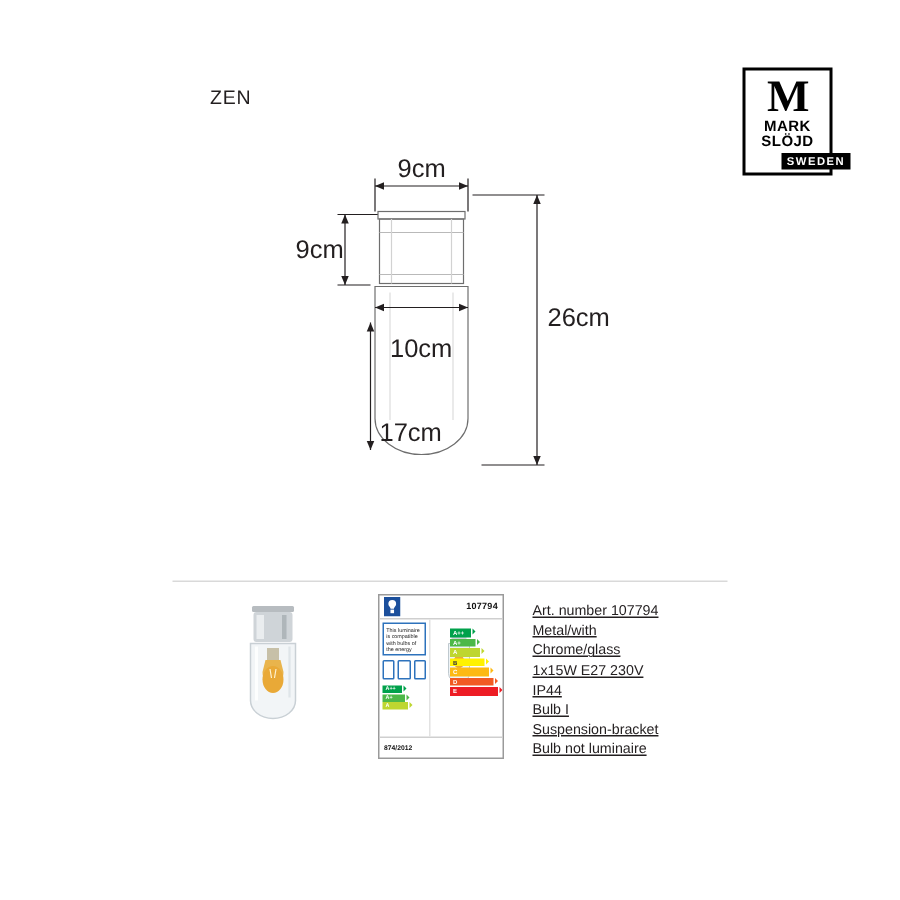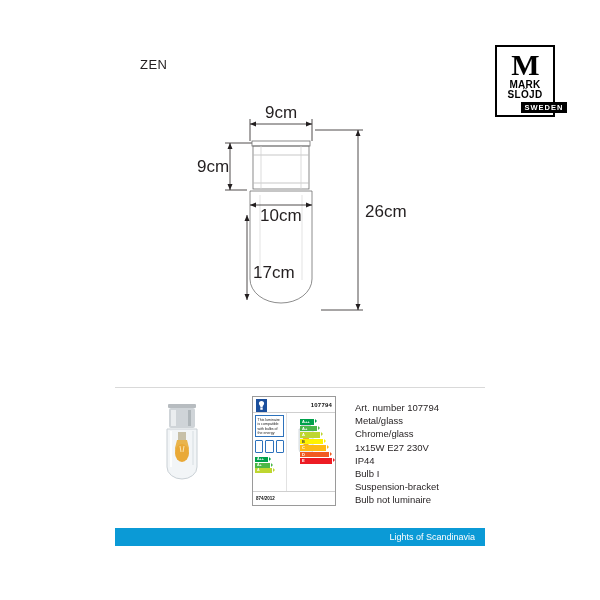--- a/index.html
+++ b/index.html
@@ -252,20 +252,21 @@
     font-weight: bold;
   }
 
   .specs {
     position: absolute;
     left: 355px;
     top: 401px;
     font-size: 9.5px;
     line-height: 13.2px;
     color: #231f20;
+    text-decoration: underline;
   }
   .specs div { white-space: nowrap; }
 
   
   .footer-bar {
     position: absolute;
     left: 115px;
     top: 528px;
     width: 370px;
     height: 18px;
@@ -334,22 +335,22 @@
         <path d="M117 110 l-6 -2.5 v5 z" fill="#231f20" stroke="none"></path>
 
         <line x1="52" y1="120" x2="52" y2="205" stroke="#231f20"></line>
         <path d="M52 120 l-2.5 6 h5 z" fill="#231f20" stroke="none"></path>
         <path d="M52 205 l-2.5 -6 h5 z" fill="#231f20" stroke="none"></path>
       </g>
     </svg>
 
     <div class="dim-label" style="left:70px; top:8px;">9cm</div>
     <div class="dim-label" style="left:2px; top:62px;">9cm</div>
-    <div class="dim-label" style="left:65px; top:111px;">10cm</div>
-    <div class="dim-label" style="left:58px; top:168px;">17cm</div>
+    <div class="dim-label" style="left:65px; top:128px;">10cm</div>
+    <div class="dim-label" style="left:58px; top:184px;">17cm</div>
     <div class="dim-label" style="left:170px; top:107px;">26cm</div>
   </div>
 
   <div class="rule"></div>
 
   <div class="photo">
     <svg width="60" height="105" viewBox="0 0 60 105">
       <rect x="0" y="0" width="60" height="105" fill="#ffffff"></rect>
 
       <rect x="16" y="8" width="28" height="4" rx="1" fill="#b7bcc0"></rect>
@@ -419,26 +420,23 @@
       </div>
     </div>
 
     <div class="el-bottom">
       <div class="el-reg">874/2012</div>
     </div>
   </div>
 
   <div class="specs">
     <div>Art. number 107794</div>
-    <div>Metal/glass</div>
+    <div>Metal/with</div>
     <div>Chrome/glass</div>
     <div>1x15W E27 230V</div>
     <div>IP44</div>
     <div>Bulb I</div>
     <div>Suspension-bracket</div>
     <div>Bulb not luminaire</div>
   </div>
 
-  <div class="footer-bar">
-    <div class="footer-text">Lights of Scandinavia</div>
-  </div>
 
 </div>
 
 </body></html>

